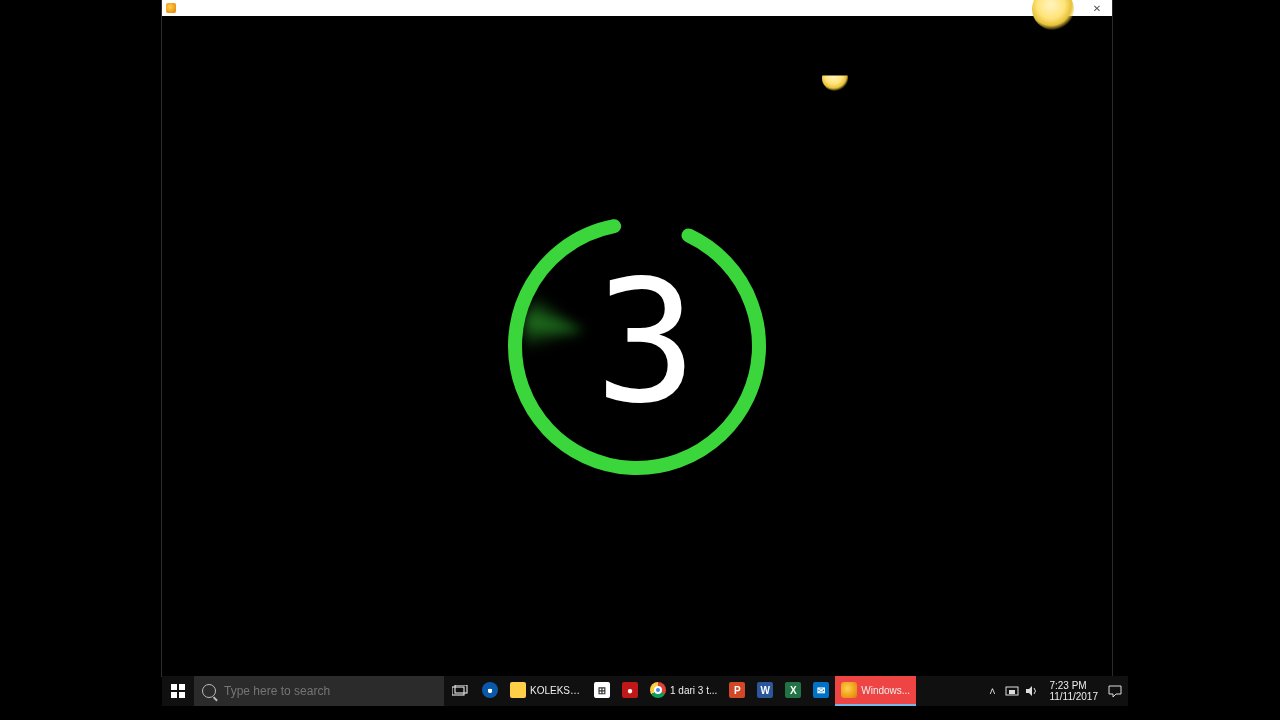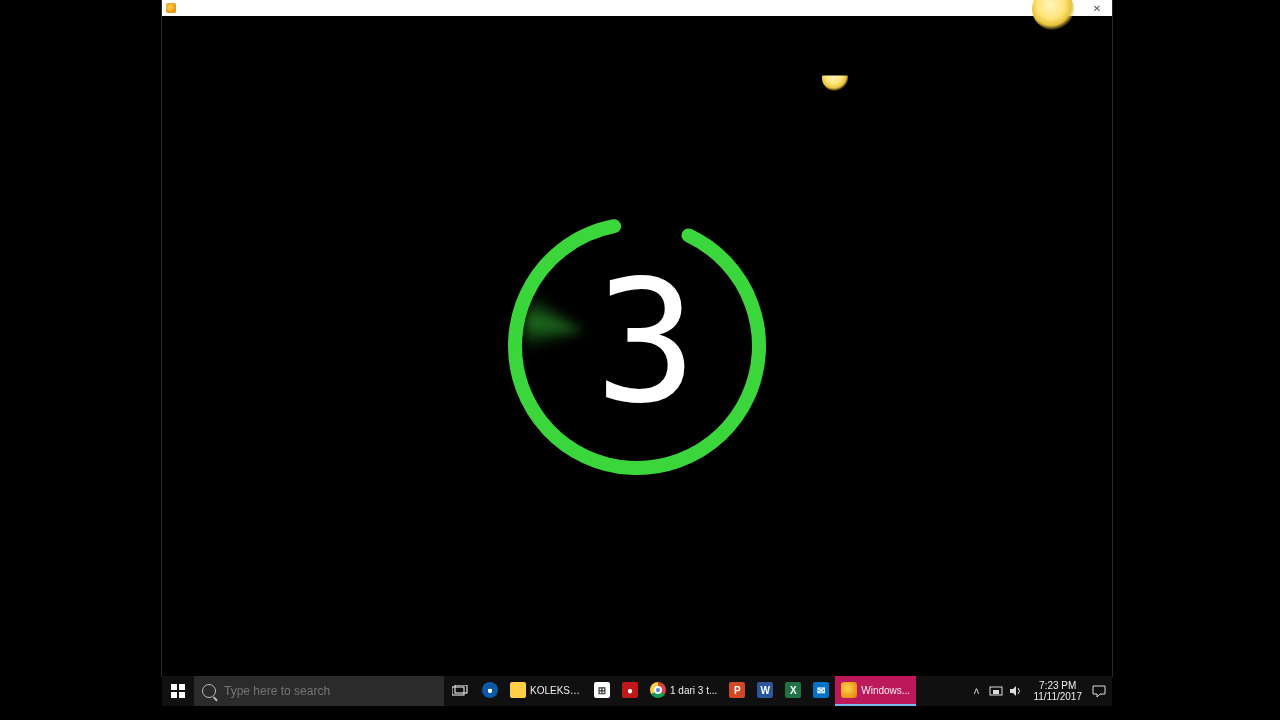--- a/index.html
+++ b/index.html
@@ -70,21 +70,21 @@
     left: 22px; top: 60px;
     background: conic-gradient(from 250deg, rgba(58,214,58,.0) 0deg, rgba(58,214,58,.55) 30deg, rgba(58,214,58,0) 60deg);
     border-radius: 50% 0 0 50%;
     filter: blur(6px);
     pointer-events: none;
   }
 
   
   .taskbar {
     position: absolute;
-    left: 162px; right: 168px; bottom: 14px;
+    left: 162px; right: 152px; bottom: 14px;
     height: 30px;
     background: #101010;
     display: flex;
     align-items: center;
     color: #fff;
     font-size: 11px;
   }
   .start { width: 32px; height: 100%; display:flex; align-items:center; justify-content:center; cursor:pointer; }
   .search {
     width: 250px; height: 100%;
@@ -92,27 +92,27 @@
     display: flex; align-items: center;
     gap: 8px; padding: 0 8px;
     cursor: text;
   }
   .search-icon { width:14px; height:14px; border:1.5px solid #bbb; border-radius:50%; position:relative; flex:0 0 auto;}
   .search-icon::after { content:""; position:absolute; width:5px; height:1.5px; background:#bbb; bottom:-2px; right:-3px; transform:rotate(45deg);}
   .search input { background:transparent; border:none; outline:none; color:#ccc; font-size:12px; width:100%; }
   .tv { width:32px; height:100%; display:flex; align-items:center; justify-content:center; cursor:pointer;}
   .tasks { display:flex; height:100%; }
   .task { height:100%; display:flex; align-items:center; gap:4px; padding:0 6px; cursor:pointer; border-bottom:2px solid transparent;}
-  .task.active{background:#be185d; border-bottom-color:#76b9ed;}
+  .task.active{background:#ef4444; border-bottom-color:#76b9ed;}
   .task .ico { width:16px; height:16px; border-radius:2px; flex:0 0 auto; display:flex; align-items:center; justify-content:center; font-size:10px; font-weight:bold;}
   .task .lbl { max-width:52px; white-space:nowrap; overflow:hidden; text-overflow:ellipsis; font-size:10px; color:#eee;}
   .spacer{flex:1;}
   .tray { height:100%; display:flex; align-items:center; gap:6px; padding:0 6px; }
   .tray .ico { width:14px; height:14px; display:flex; align-items:center; justify-content:center; color:#ddd; cursor:pointer;}
-  .clock { font-size:10px; text-align:center; line-height:1.15; color:#eee; padding:0 4px;}
+  .clock { font-size:10px; text-align:left; line-height:1.15; color:#eee; padding:0 4px;}
 
   
   .ico.edge{background:radial-gradient(circle at 50% 55%, #fff 18%, #0a58a8 20% 100%); border-radius:50%;}
   .ico.folder{background:#ffcf48;}
   .ico.store{background:#fff; color:#333;}
   .ico.red{background:#c01818; color:#fff;}
   .ico.chrome{border-radius:50%; background:conic-gradient(#db4437 0 120deg,#0f9d58 120deg 240deg,#ffcd40 240deg 360deg); position:relative;}
   .ico.chrome::after{content:""; position:absolute; inset:4px; background:#4285f4; border:2px solid #fff; border-radius:50%;}
   .ico.pp{background:#d24726; color:#fff;}
   .ico.wd{background:#2b579a; color:#fff;}

